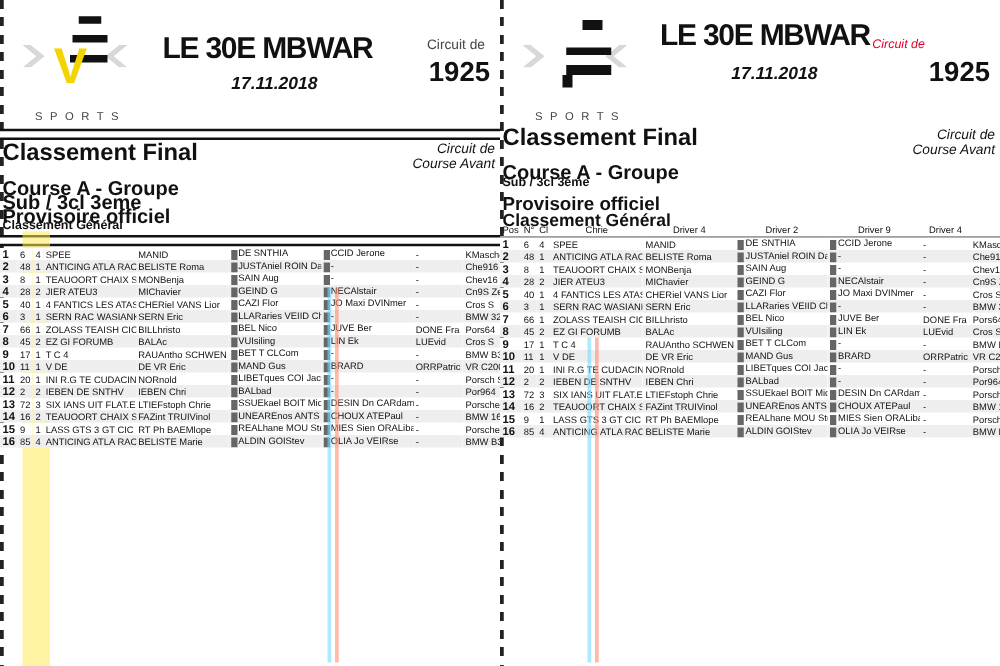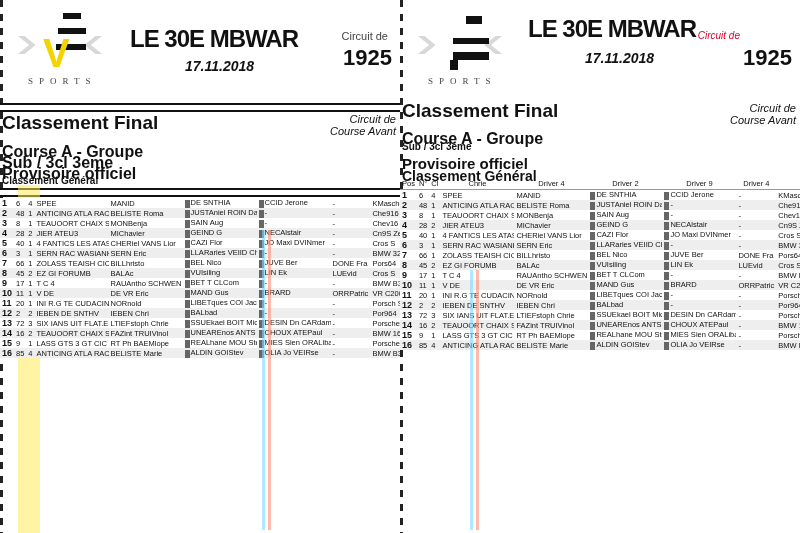--- a/index.html
+++ b/index.html
@@ -5,21 +5,21 @@
   html, body { margin:0; padding:0; }
   body { width:800px; height:533px; overflow:hidden; background:#fff; font-family:"Liberation Sans", sans-serif; color:#111; position:relative; }
   .panel { position:absolute; top:0; width:400px; height:533px; overflow:hidden; }
   .panel.left { left:0; }
   .panel.right { left:400px; }
   .edge-ticks { position:absolute; left:0; top:0; width:3px; height:533px; background:repeating-linear-gradient(#222 0 7px, transparent 7px 14px); }
   .logo { position:absolute; left:18px; top:8px; width:85px; height:80px; }
   .logo .chev { position:absolute; top:28px; width:22px; height:18px; background:#d8d8d8; clip-path:polygon(0 0,50% 50%,0 100%,30% 100%,80% 50%,30% 0); }
   .logo .v { position:absolute; left:25px; top:25px; width:30px; height:40px; color:#f3d400; font-size:40px; font-weight:bold; line-height:40px; }
   .logo .blk { position:absolute; background:#111; }
-  .logo .sport { position:absolute; left:10px; top:68px; font-size:9px; letter-spacing:6px; color:#444;font-family:Liberation Serif, serif; }
+  .logo .sport { position:absolute; left:10px; top:80px; font-size:9px; letter-spacing:6px; color:#444; }
   .title { position:absolute; left:130px; top:25px; font-size:24px; font-weight:bold; letter-spacing:-1px; }
   .date { position:absolute; left:185px; top:58px; font-size:14px; font-weight:bold; font-style:italic; }
   .circuit { position:absolute; right:20px; top:30px; font-size:10px; color:#e0002a; font-style:italic; }
   .race-no { position:absolute; right:8px; top:45px; font-size:22px; font-weight:bold; }
   .race-label { position:absolute; right:12px; top:30px; font-size:11px; color:#444; }
   .sep { position:absolute; left:0; width:400px; height:2px; background:#111; }
   .h1 { position:absolute; left:2px; font-size:19px; font-weight:bold; white-space:nowrap; }
   .sub { position:absolute; left:2px; font-size:16px; font-weight:bold; white-space:nowrap; }
   .corner { position:absolute; right:4px; font-size:11px; font-style:italic; text-align:right; line-height:12px; }
   table { position:absolute; left:0; width:400px; border-collapse:collapse; font-size:7.5px; }

